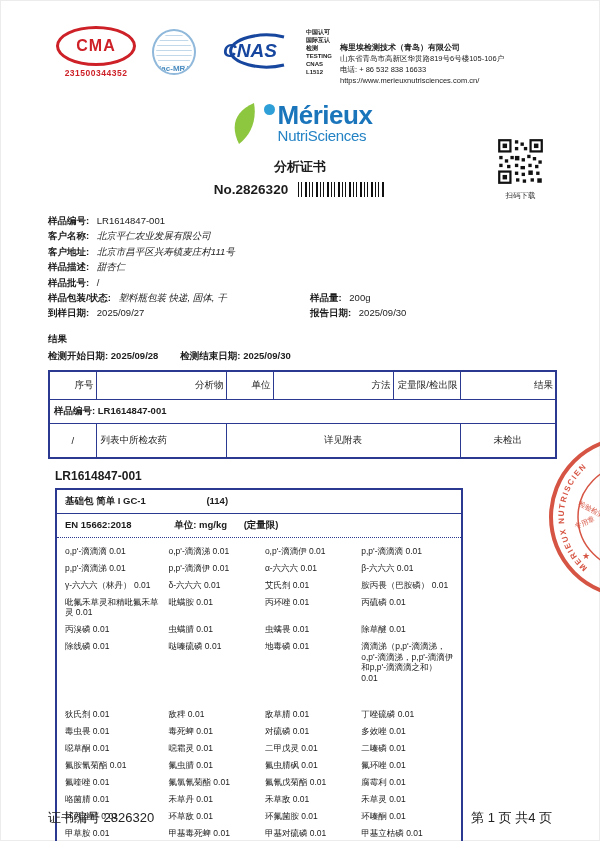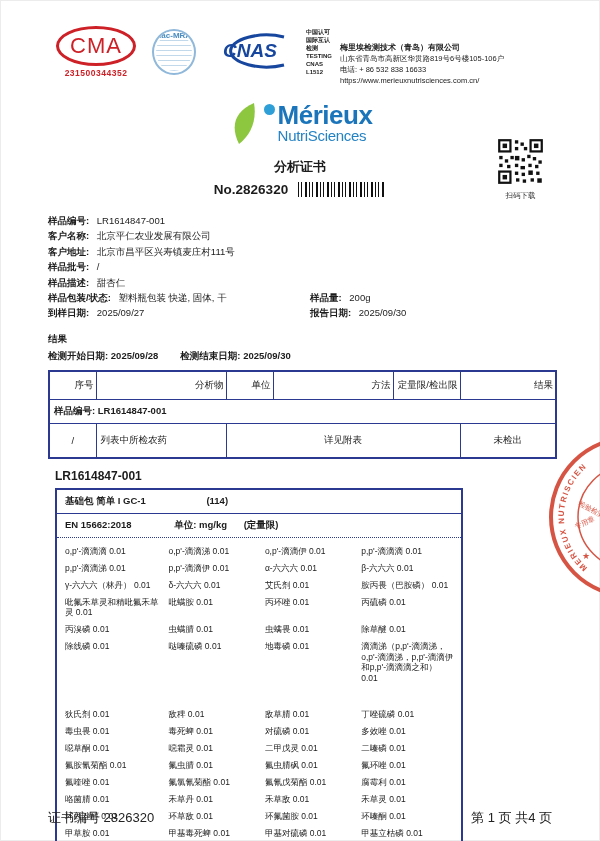--- a/index.html
+++ b/index.html
@@ -6,24 +6,24 @@
   body { background:#ffffff; font-family:"Liberation Sans","DejaVu Sans",sans-serif; color:#1c1c1c; }
   .page { position:relative; width:600px; height:841px; background:#fff; overflow:hidden;
           box-shadow: inset 0 0 0 1px #ececec; }
 
   
   .hdr { display:flex; align-items:flex-start; padding:26px 28px 0 56px; }
   .logos { display:flex; align-items:center; gap:16px; }
   .cma-box { text-align:center; }
   .cma-oval { width:80px; height:40px; border:3.5px solid #cd2027; border-radius:50%;
               display:flex; align-items:center; justify-content:center;
-              color:#cd2027; font-weight:normal; font-size:22px; letter-spacing:1px; }
+              color:#cd2027; font-weight:bold; font-size:16px; letter-spacing:1px; }
   .cma-num { color:#cd2027; font-size:8.5px; font-weight:bold; margin-top:2px; letter-spacing:.5px; }
   .ilac { width:46px; height:46px; border-radius:50%; border:2px solid #8fb8da; position:relative;
-          display:flex; align-items:flex-start; justify-content:center; overflow:hidden; }
+          display:flex; align-items:flex-end; justify-content:center; overflow:hidden; }
   .ilac::before { content:""; position:absolute; inset:2px; border-radius:50%;
           background:repeating-linear-gradient(0deg, rgba(143,184,218,.55) 0 1px, transparent 1px 5px); }
   .ilac span { position:relative; font-size:8px; font-weight:bold; color:#4a8cc0;
           background:rgba(255,255,255,.75); padding:0 1px; }
   .cnas-wrap { margin-left:-4px; }
   .cnas-txt { font-size:6px; line-height:8px; color:#222; font-weight:bold; margin-left:-2px; }
   .company { margin-left:auto; width:235px; font-size:7.5px; line-height:11px; color:#222; }
   .company .c-name { font-weight:bold; font-size:8px;margin-top:16px; }
 
   
@@ -41,21 +41,21 @@
     background:repeating-linear-gradient(90deg,#111 0 1.5px,#fff 1.5px 3px,#111 3px 4px,#fff 4px 7px,#111 7px 9.5px,#fff 9.5px 11px); }
 
   .qr-box { position:absolute; top:138px; right:56px; text-align:center; }
   .qr-label { font-size:7.5px; color:#333; margin-top:2px; }
 
   
   .sample-info { margin:16px 48px 0 48px; font-size:9.5px; }
   .si-row { position:relative; line-height:15.4px; }
   .si-label { font-weight:bold; }
   .si-val { margin-left:5px; }
-  .italic { }
+  .italic { font-style:italic; }
   .si-right { position:absolute; left:262px; top:0; }
 
   
   .res-head { margin:12px 48px 0 48px; font-size:9.5px; font-weight:bold; }
   .res-dates { margin:4px 48px 0 48px; font-size:9.5px; font-weight:bold; display:flex; gap:22px; }
   table.res { border-collapse:collapse; margin:7px 48px 0 48px; width:507px; table-layout:fixed; font-size:9.5px; }
   table.res, table.res td, table.res th { border:1px solid #2b3990; }
   table.res { border:2px solid #2b3990; }
   table.res th { font-weight:normal; padding:7px 2px; text-align:right; }
   table.res td { padding:5px 4px; }
@@ -188,26 +188,26 @@
     </div>
     <div class="si-row">
       <span class="si-label">客户名称:</span>
       <span class="si-val italic">北京平仁农业发展有限公司</span>
     </div>
     <div class="si-row">
       <span class="si-label">客户地址:</span>
       <span class="si-val italic">北京市昌平区兴寿镇麦庄村111号</span>
     </div>
     <div class="si-row">
+      <span class="si-label">样品描述:</span>
+      <span class="si-val italic">甜杏仁</span>
+    </div>
+    <div class="si-row">
       <span class="si-label">样品批号:</span>
       <span class="si-val">/</span>
-    </div>
-    <div class="si-row">
-      <span class="si-label">样品描述:</span>
-      <span class="si-val italic">甜杏仁</span>
     </div>
     <div class="si-row">
       <span class="si-label">样品包装/状态:</span>
       <span class="si-val italic">塑料瓶包装 快递, 固体, 干</span>
       <span class="si-right">
         <span class="si-label">样品量:</span>
         <span class="si-val">200g</span>
       </span>
     </div>
     <div class="si-row">

